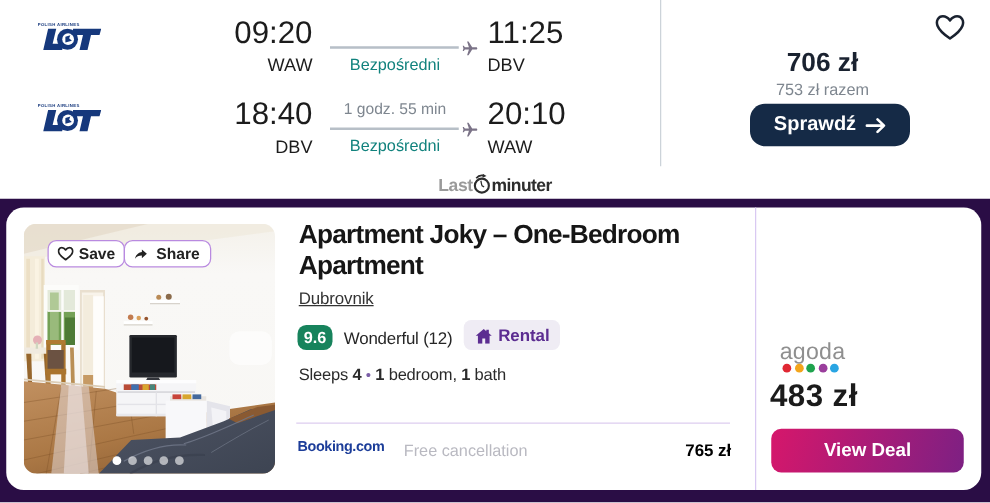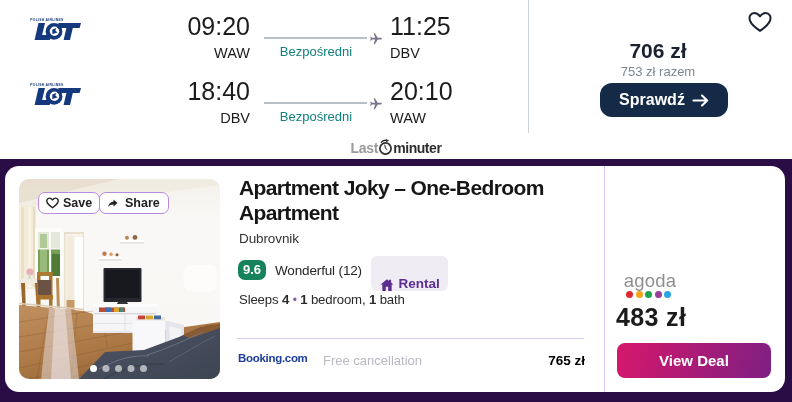--- a/index.html
+++ b/index.html
@@ -44,20 +44,21 @@
   <div class="abs" style="left:254px;top:43.5px;width:124px;text-align:center;font-size:13px;color:#11827d;">Bezpośredni</div>
 
   <div class="abs" style="left:390px;top:12px;font-size:25px;color:#1c1c1c;">11:25</div>
 
   <div class="abs" style="left:390px;top:45px;font-size:14.5px;color:#1c1c1c;">DBV</div>
 
   <div class="abs" style="left:140px;top:77px;width:110px;text-align:right;font-size:25px;color:#1c1c1c;">18:40</div>
 
   <div class="abs" style="left:140px;top:110px;width:110px;text-align:right;font-size:14.5px;color:#1c1c1c;">DBV</div>
 
+  <div class="abs" style="left:254px;top:79.5px;width:124px;text-align:center;font-size:12.5px;color:#7e868f;">1 godz. 55 min</div>
 
   <div class="abs" style="left:264px;top:102px;width:103px;height:1.5px;background:#b7bfc7;"></div>
 
   <svg class="abs" style="left:369px;top:97px;" width="14" height="14" viewBox="0 0 24 24">
       <path transform="rotate(90 12 12)" fill="#7b7387" d="M21 16v-2l-8-5V3.5c0-.83-.67-1.5-1.5-1.5S10 2.67 10 3.5V9l-8 5v2l8-2.5V19l-2 1.5V22l3.5-1 3.5 1v-1.5L13 19v-5.5l8 2.5z"></path>
     </svg>
 
   <div class="abs" style="left:254px;top:108.5px;width:124px;text-align:center;font-size:13px;color:#11827d;">Bezpośredni</div>
 
   <div class="abs" style="left:390px;top:77px;font-size:25px;color:#1c1c1c;">20:10</div>
@@ -222,27 +223,27 @@
 
 <div class="abs" style="left:98.5px;top:191.5px;height:22px;background:#fff;border:1.5px solid #b98ae0;border-radius:7px;display:flex;align-items:center;padding:0 8.5px 0 8px;gap:4.5px;">
   <svg width="13" height="12" viewBox="0 0 24 24">
       <path fill="#222" d="M10 9V5l8 7-8 7v-4.1c-5 0-8.5 1.6-11 5.1 1-5 4-10 11-11z"></path>
     </svg>
   <span style="font-size:12.5px;font-weight:bold;color:#222;">Share</span>
 </div>
 
 <div class="abs" style="left:239px;top:175px;width:330px;font-size:21px;line-height:25px;font-weight:bold;color:#161616;letter-spacing:-0.62px;">Apartment Joky – One-Bedroom Apartment</div>
 
-<div class="abs" style="left:239px;top:230.5px;font-size:13.5px;color:#333;letter-spacing:-0.1px;">Dubrovnik</div>
+<div class="abs" style="left:239px;top:230.5px;font-size:13.5px;color:#333;letter-spacing:-0.1px;text-decoration:underline;">Dubrovnik</div>
 
 <div class="abs" style="left:238px;top:260px;width:28px;height:20px;background:#17835c;border-radius:7px;color:#fff;font-size:13px;font-weight:bold;text-align:center;line-height:20px;">9.6</div>
 
 <div class="abs" style="left:275px;top:263px;font-size:13.5px;color:#262626;letter-spacing:-0.15px;">Wonderful (12)</div>
 
-<div class="abs" style="left:371px;top:256px;height:35px;background:#efecf4;border-radius:6px;display:flex;align-items:flex-end;padding:0 8.5px;gap:5px;">
+<div class="abs" style="left:371px;top:256px;height:24px;background:#efecf4;border-radius:6px;display:flex;align-items:center;padding:0 8.5px;gap:5px;">
   <svg width="14" height="13" viewBox="0 0 24 22">
       <path fill="#5c2d91" d="M12 2 L1 11 L4 11 L4 22 L10 22 L10 15 L14 15 L14 22 L20 22 L20 11 L23 11 L19 7.7 L19 3 L15.5 3 L15.5 4.9 Z"></path>
     </svg>
   <span style="font-size:13.5px;font-weight:bold;color:#5c2d91;">Rental</span>
 </div>
 
 <div class="abs" style="left:239px;top:291.5px;font-size:13.2px;color:#2a2a2a;letter-spacing:-0.15px;">Sleeps <b>4</b> <span style="color:#7b5ea7;font-size:12px;">•</span> <b>1</b> bedroom, <b>1</b> bath</div>
 
 <div class="abs" style="left:237px;top:338px;width:347px;height:1px;background:#ddcdf0;"></div>
 

